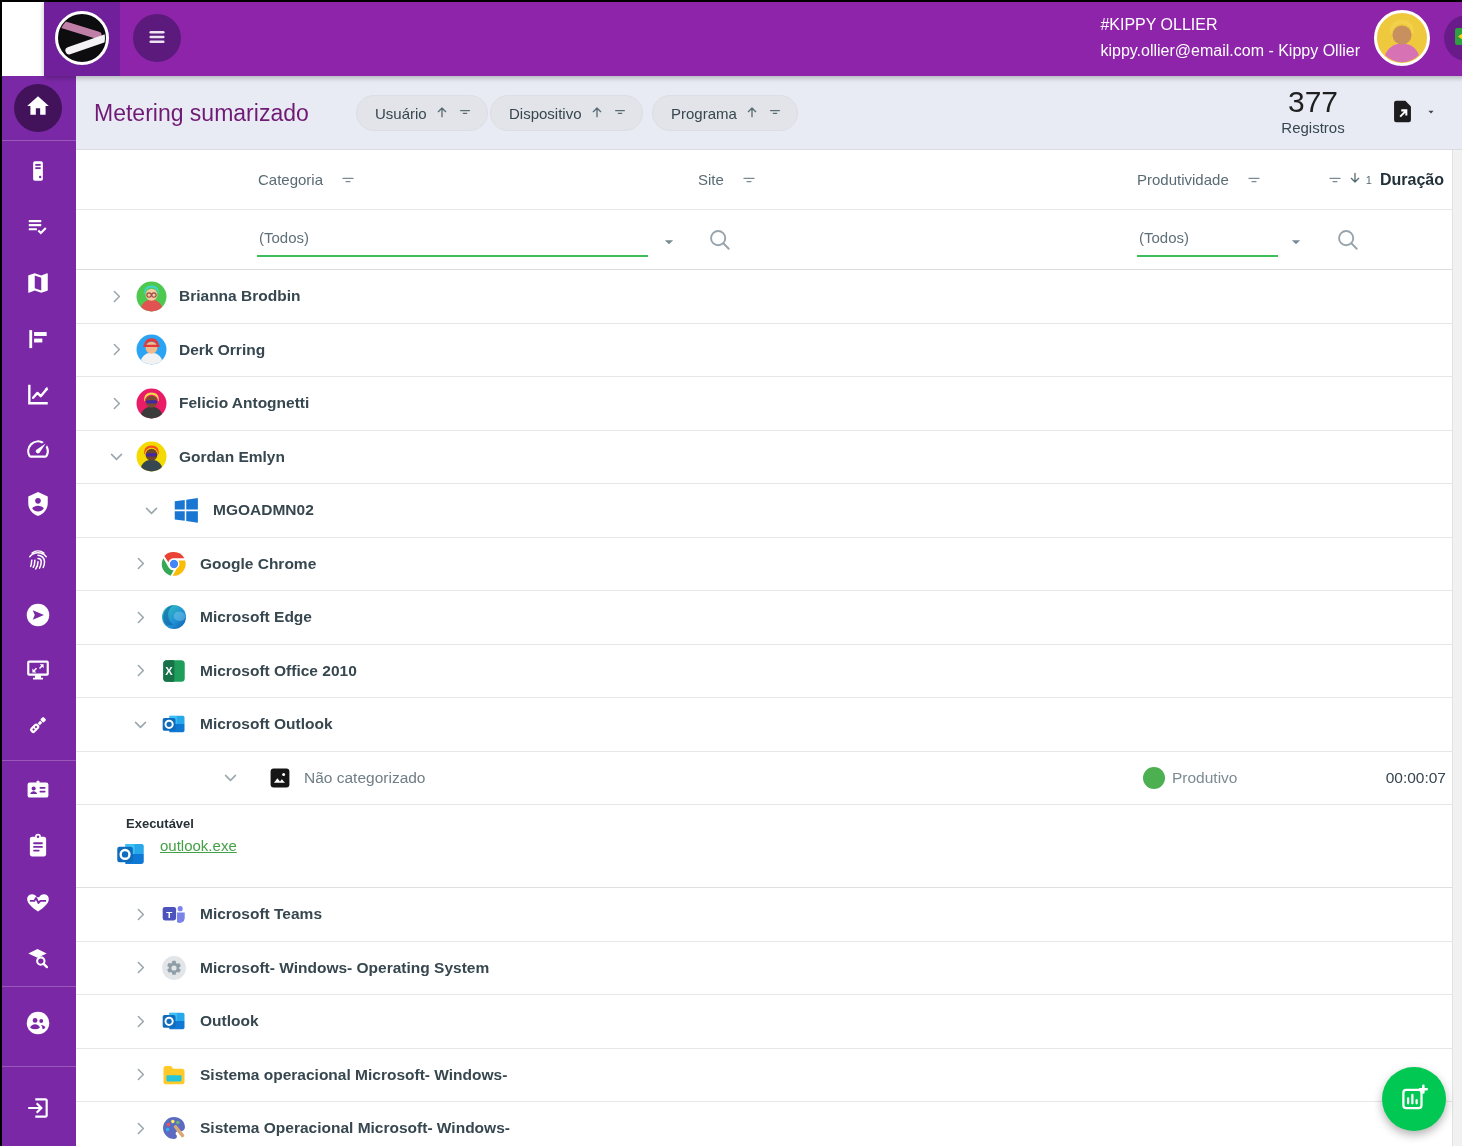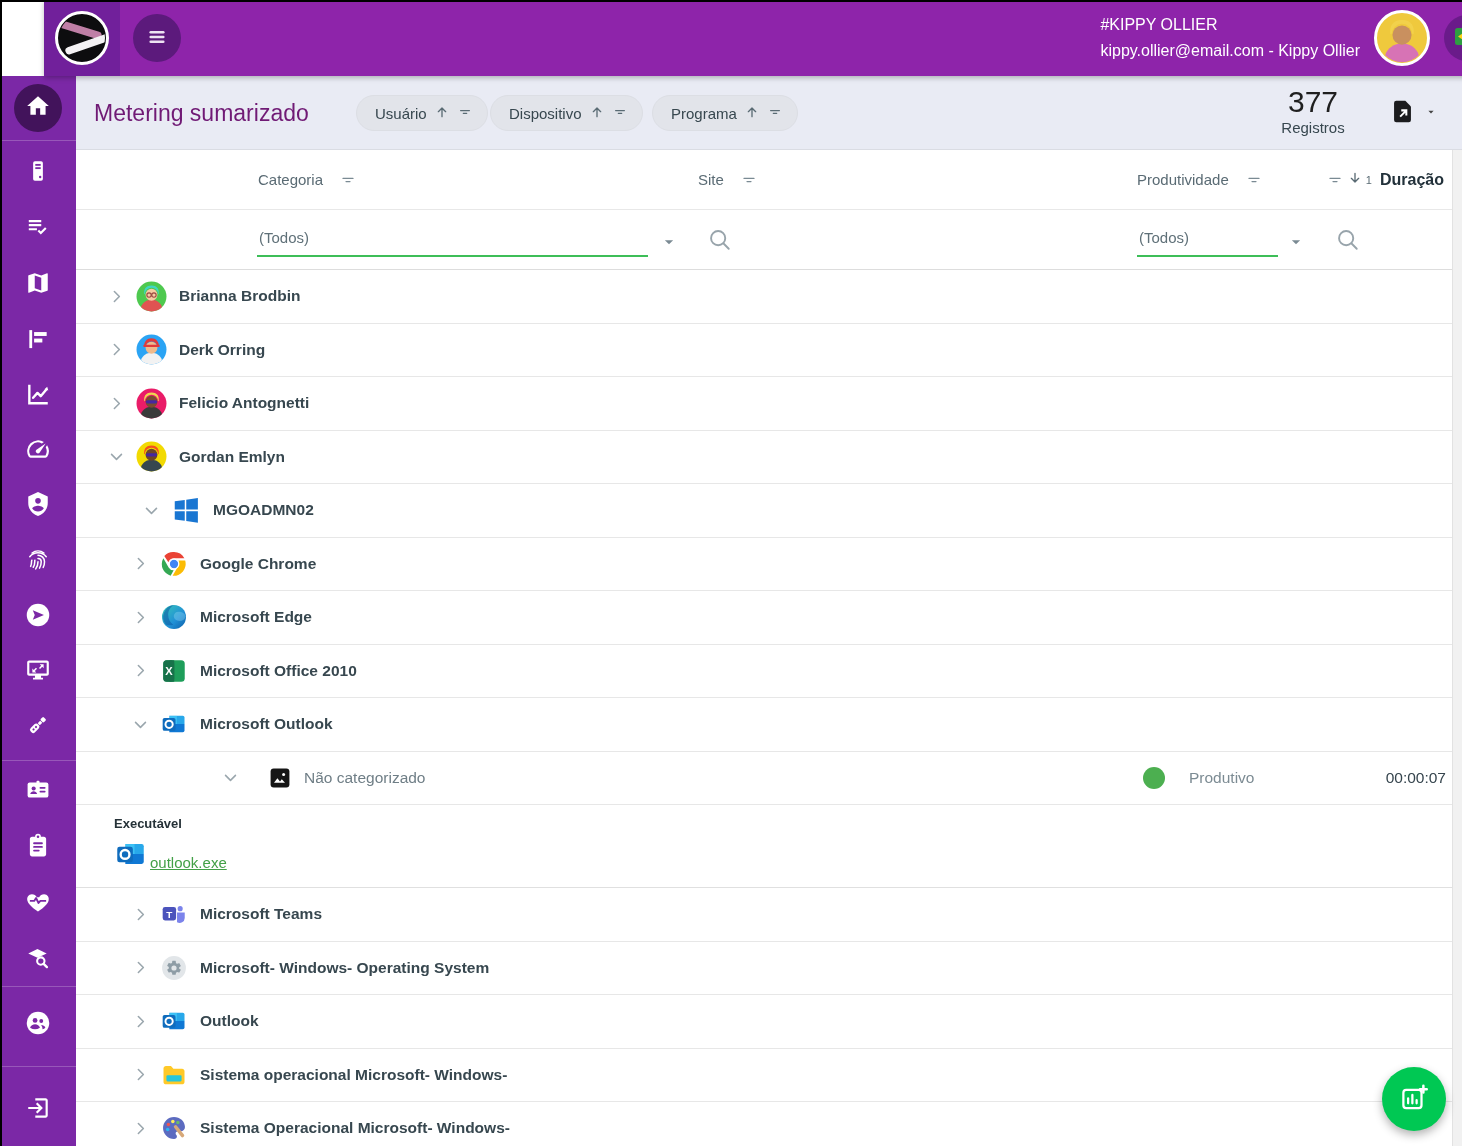--- a/index.html
+++ b/index.html
@@ -66,28 +66,28 @@
   
   .rows { position:absolute; left:76px; top:270px; width:1376px; height:876px; overflow:hidden; background:#a21caf; }
   .row { position:relative; height:53.5px; border-bottom:1px solid #E7E7E7; display:flex; align-items:center; background:#fff; cursor:pointer; }
   .r0 { padding-left:27px; } .r1 { padding-left:62px; } .r2 { padding-left:51px; } .r3 { padding-left:141px; }
   .chev { width:26px; height:26px; display:inline-flex; align-items:center; justify-content:center; margin-right:7px; cursor:pointer; flex:none; }
   .chev.down svg { transform:rotate(90deg); }
   .ricon { display:inline-flex; align-items:center; justify-content:center; margin-right:12px; flex:none; }
   .r3 .ricon { margin-left:18px; }
   .rlabel { font-size:15.5px; font-weight:bold; color:#37474F; white-space:nowrap; }
   .r3 .rlabel { font-weight:400; color:#6F7E86; }
-  .prodcell { position:absolute; left:1067px; display:flex; align-items:center; gap:24px; }
+  .prodcell { position:absolute; left:1067px; display:flex; align-items:center; gap:7px; }
   .dot { width:22px; height:22px; border-radius:50%; }
   .prodlabel { font-size:15.5px; color:#7C8B93; }
   .dur { position:absolute; right:6px; font-size:15.5px; color:#36454E; }
 
   .exec-panel { height:83px; border-bottom:1px solid #E0E0E0; background:#fff; padding:11px 0 0 38px; }
-  .exec-label { font-size:13px; font-weight:bold; color:#263238; margin-bottom:6px; }
-  .exec-row { display:flex; align-items:flex-end; }
+  .exec-label { font-size:13px; font-weight:bold; color:#263238; margin-bottom:6px;margin-left:12px; }
+  .exec-row { display:flex; align-items:flex-start; gap:10px; }
   .exec-link { font-size:15px; color:#43A047; text-decoration:underline; cursor:pointer; }
 
   
   .scrollbar { position:absolute; left:1452px; top:150px; width:10px; height:996px; background:#F1F1F1;
                border-left:1px solid #E2E2E2; z-index:8; }
   .fab { position:absolute; left:1382px; top:1067px; width:64px; height:64px; border-radius:50%; border:none;
          background:#00C853; display:flex; align-items:center; justify-content:center; cursor:pointer;
          box-shadow:0 4px 10px rgba(0,0,0,.3); z-index:30; }
   .edge-top { position:absolute; top:0; left:0; width:1462px; height:2px; background:#000; z-index:40; }
   .edge-left { position:absolute; top:0; left:0; width:2px; height:1146px; background:#000; z-index:40; }

